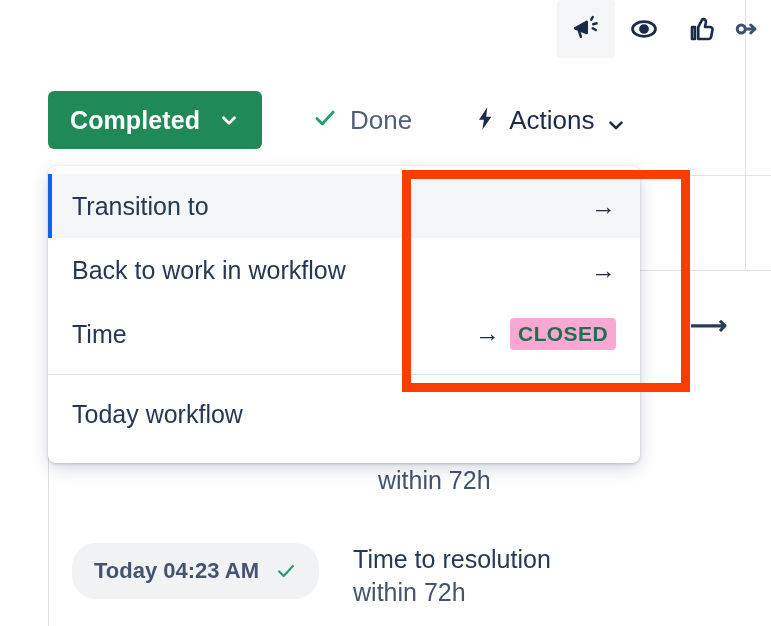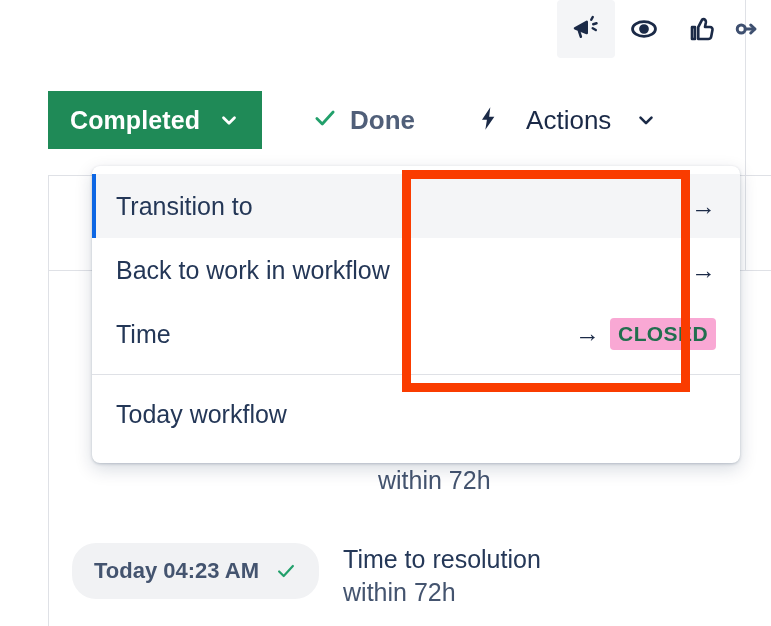--- a/index.html
+++ b/index.html
@@ -82,69 +82,68 @@
     align-items: center;
     height: 60px;
   }
   .status-button {
     display: flex;
     align-items: center;
     gap: 18px;
     background: #1f8a57;
     color: #ffffff;
     border: none;
-    border-radius: 0;
+    border-radius: 6px;
     padding: 0 22px;
     height: 58px;
     font-family: "Liberation Sans", sans-serif;
     font-size: 25px;
     font-weight: 700;
     cursor: pointer;
     letter-spacing: 0.1px;
   }
   .status-button .chev { display: flex; }
 
   .done-item {
     display: flex;
     align-items: center;
     gap: 12px;
     margin-left: 50px;
     cursor: pointer;
   }
   .done-label {
     font-size: 26px;
     color: #505f79;
-    font-weight: 700;
+    font-weight: 400;
   }
 
   .actions-item {
     display: flex;
-    align-items: center;
-    gap: 24px;
+    align-items: flex-end;
+    gap: 10px;
     margin-left: 60px;
     cursor: pointer;
   }
   .actions-label {
     font-size: 26px;
     color: #1b2a47;
     font-weight: 400;
   }
 
   
   .dropdown {
     position: absolute;
     left: 48px;
     top: 166px;
-    width: 648px;
+    width: 592px;
     background: #ffffff;
     border-radius: 8px;
     box-shadow: 0 1px 3px rgba(9,30,66,0.22), 0 6px 18px rgba(9,30,66,0.16);
     overflow: hidden;
     z-index: 5;
-    margin-left: 44px;
   }
   .menu-group { padding: 8px 0 8px 0; }
   .menu-item {
     position: relative;
     display: flex;
     align-items: center;
     justify-content: space-between;
     padding: 0 24px 0 24px;
     height: 64px;
     cursor: pointer;
@@ -236,21 +235,21 @@
     height: 56px;
     box-sizing: border-box;
   }
   .time-pill-text {
     font-size: 22px;
     font-weight: 700;
     color: #44546f;
     white-space: nowrap;
   }
   .sla-text {
-    margin-left: 24px;
+    margin-left: 34px;
     line-height: 1.32;
   }
   .sla-title {
     font-size: 25px;
     color: #253858;
   }
   .sla-sub {
     font-size: 25px;
     color: #44546f;
   }

